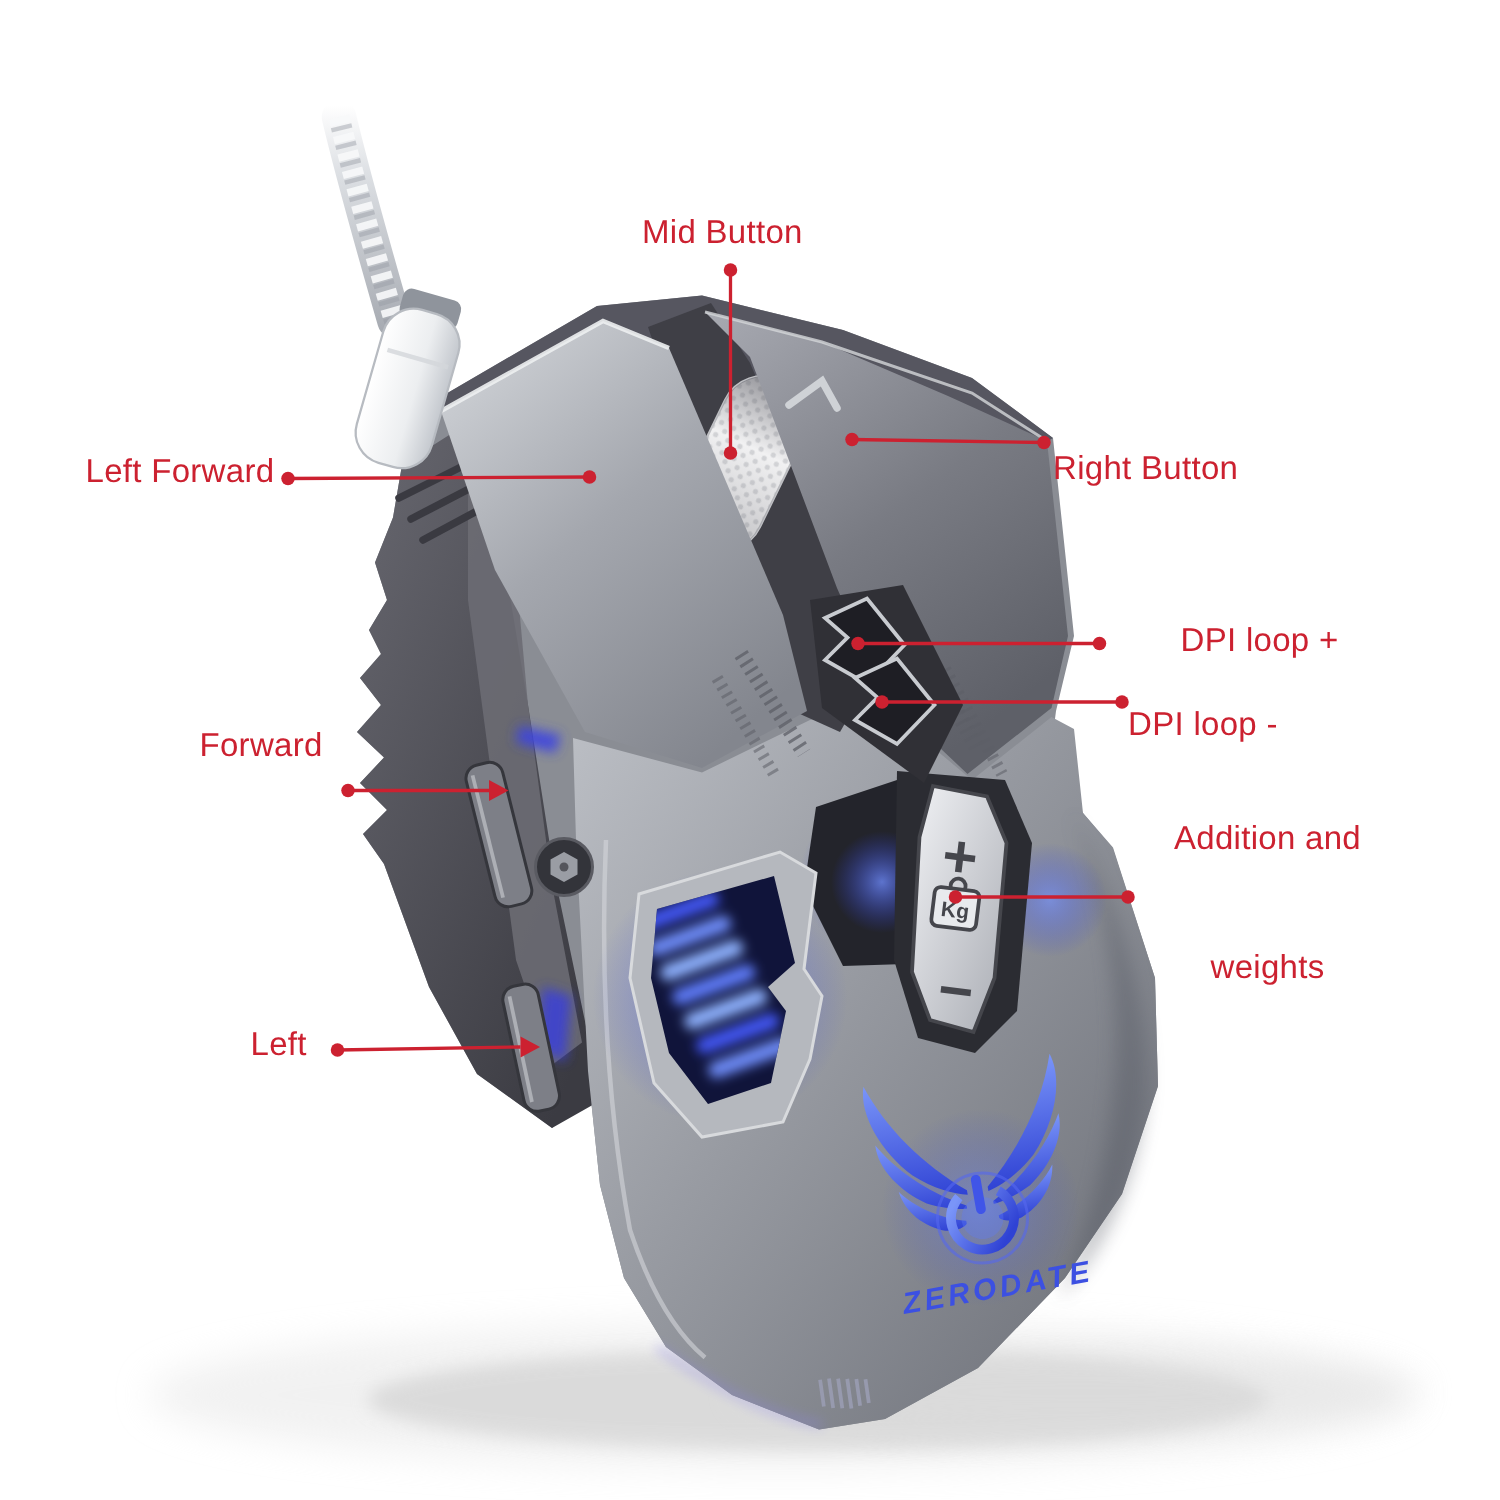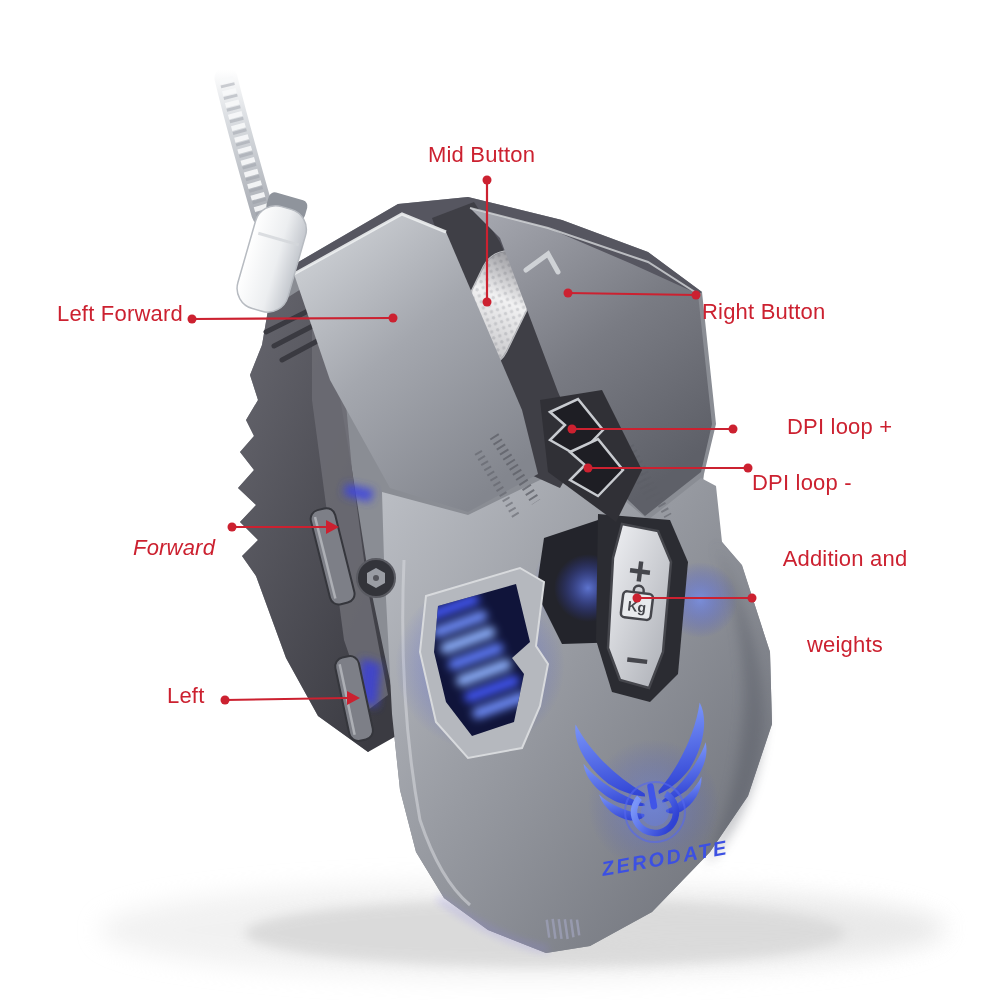--- a/index.html
+++ b/index.html
@@ -291,21 +291,21 @@
           <polygon points="347,691 360,698 347,705" stroke="none"></polygon>
         </g>
   </g>
 </svg>
 
 <div class="lbl" style="left:428px;top:143px;">Mid Button</div>
 <div class="lbl" style="left:57px;top:302px;">Left Forward</div>
 <div class="lbl" style="left:702px;top:280px;margin-top:20px;">Right Button</div>
 <div class="lbl" style="left:739px;top:415px;margin-left:48px;">DPI loop +</div>
 <div class="lbl" style="left:752px;top:471px;">DPI loop -</div>
-<div class="lbl" style="left:133px;top:536px;font-style:italic;">Forward</div>
+<div class="lbl" style="left:133px;top:485px;">Forward</div>
 <div class="lbl multi" style="left:760px;top:537px;">
   <span>Addition and</span><br>
   <br>
   <span>weights</span>
 </div>
 <div class="lbl" style="left:167px;top:684px;">Left</div>
 
 </div>
 
 </body></html>

